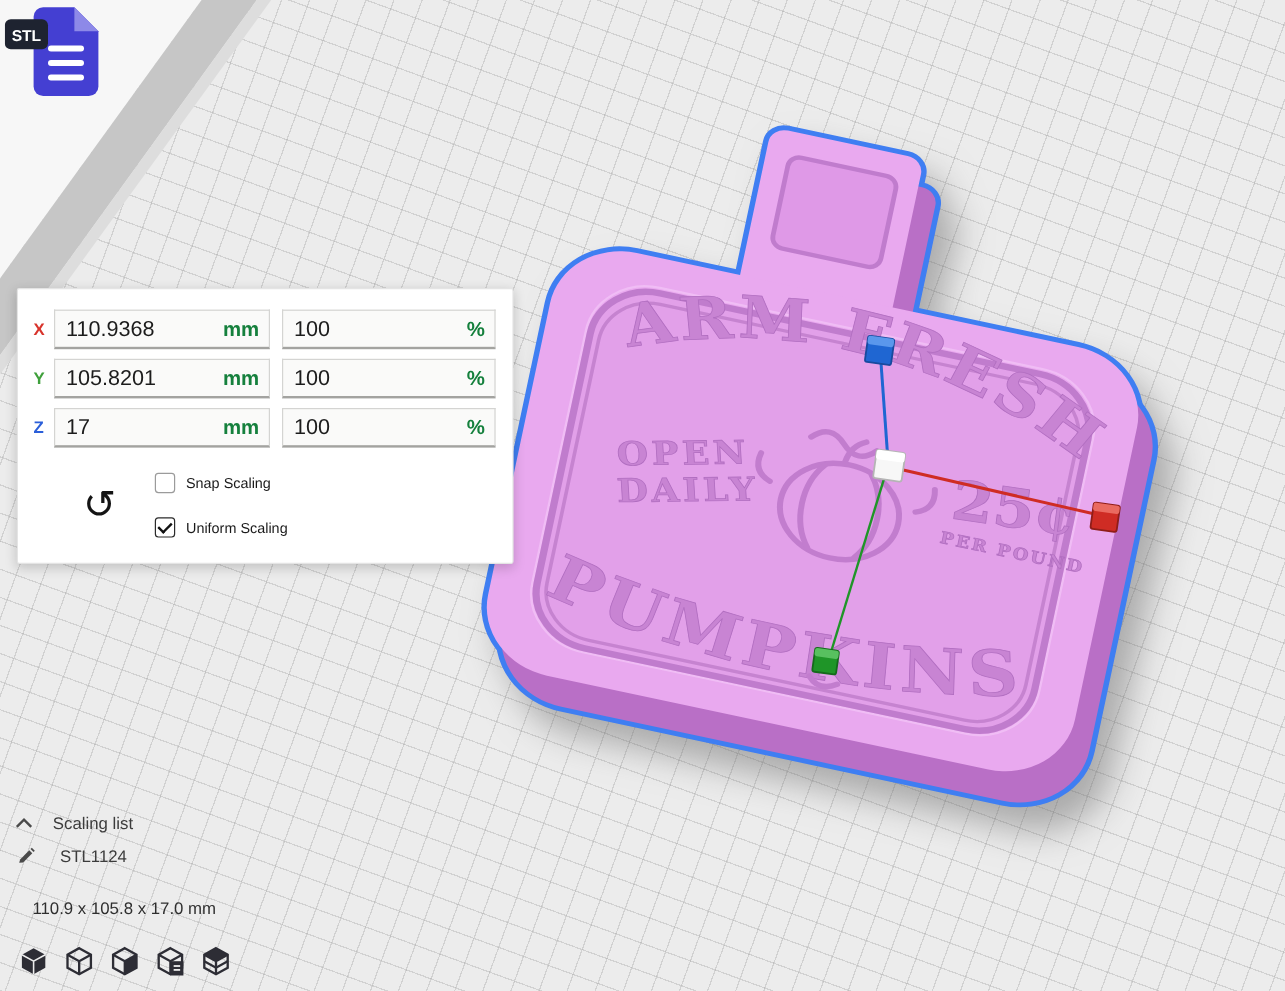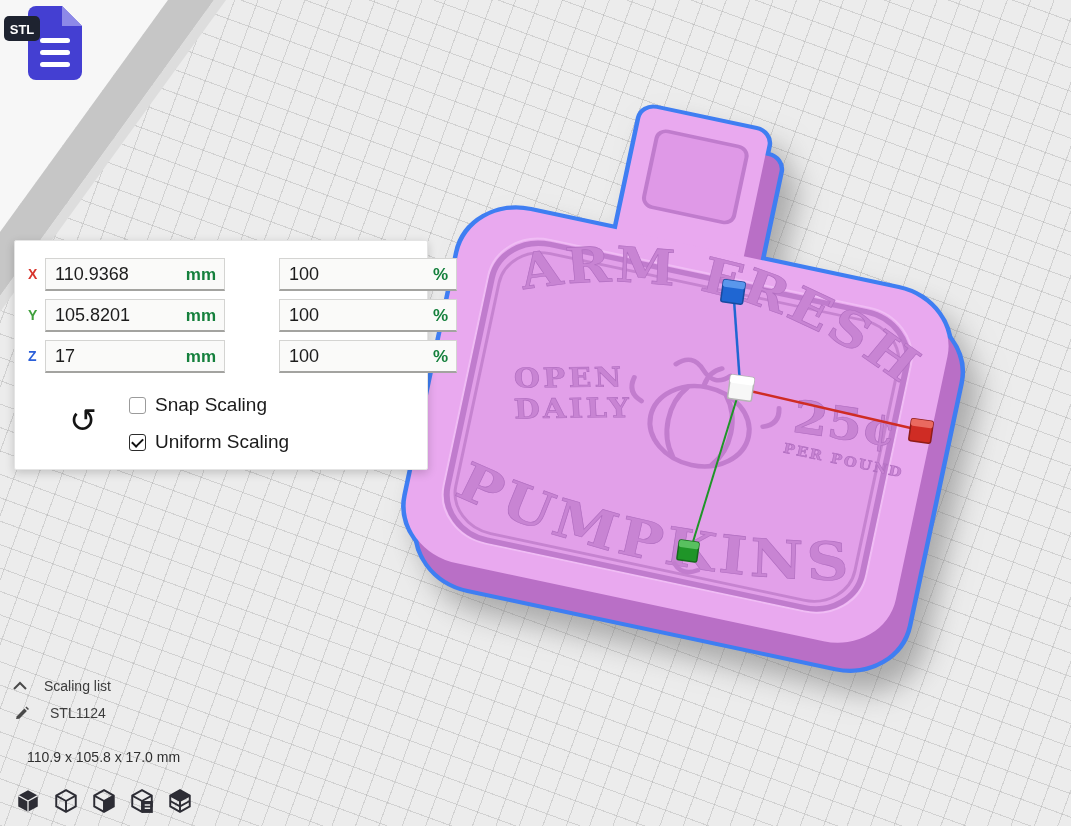--- a/index.html
+++ b/index.html
@@ -45,21 +45,21 @@
   .scale-panel{
     position:absolute;left:14px;top:240px;width:412px;height:228px;
     background:#ffffff;border:1px solid #e4e4e4;border-radius:2px;
     box-shadow:0 3px 10px rgba(0,0,0,.18);
   }
   .scale-row{position:absolute;left:0;height:33px;width:100%;}
   .scale-row.r0{top:17px;} .scale-row.r1{top:58px;} .scale-row.r2{top:99px;}
   .axis{position:absolute;left:13px;top:8px;font-size:14px;font-weight:bold;}
   .axis-x{color:#d8342c;} .axis-y{color:#3fa03c;} .axis-z{color:#2b5fd9;}
   .field{position:absolute;top:0;height:33px;}
-  .field-mm{left:30px;width:180px;} .field-pct{left:220px;width:178px;margin-left:44px;}
+  .field-mm{left:30px;width:180px;} .field-pct{left:220px;width:178px;}
   .field input{
     box-sizing:border-box;width:100%;height:100%;
     border:1px solid #d4d4d2;border-bottom:2px solid #a3a3a0;
     background:#fafaf9;padding:0 34px 0 9px;font-size:18px;color:#1c1c1c;
     font-family:"Liberation Sans",sans-serif;outline:none;
   }
   .unit{position:absolute;right:9px;top:50%;transform:translateY(-50%);color:#15803d;font-size:17px;pointer-events:none;font-weight:bold;}
   .reset-btn{
     position:absolute;left:46px;top:158px;width:44px;height:44px;
     border:none;background:transparent;cursor:pointer;
@@ -71,21 +71,21 @@
   .checkbox{
     box-sizing:border-box;width:17px;height:17px;border:1.5px solid #9b9b9b;
     background:#fff;border-radius:3px;display:inline-block;flex:0 0 auto;cursor:pointer;
   }
   .checkbox.checked{border-color:#2b2b2b;}
   .checkbox.checked::after{
     content:"";display:block;width:9px;height:5px;
     border-left:2px solid #111;border-bottom:2px solid #111;
     transform:rotate(-45deg);margin:3px 0 0 2px;
   }
-  .chk-label{font-size:19px;color:#1a1a1a;}
+  .chk-label{font-size:12px;color:#1a1a1a;}
 
   
   .obj-toggle{position:absolute;left:12px;top:678px;display:flex;align-items:center;gap:16px;background:transparent;border:none;cursor:pointer;padding:0;}
   .obj-toggle-label{font-size:14px;color:#3c3c3c;}
   .obj-row{position:absolute;left:14px;top:705px;display:flex;align-items:center;gap:20px;cursor:pointer;}
   .obj-name{font-size:14px;color:#3c3c3c;}
   .dims{position:absolute;left:7px;top:749px;font-size:14px;color:#2f2f2f;margin-left:20px;}
   .view-btn{position:absolute;top:786px;width:32px;height:32px;border:none;background:transparent;padding:2px;cursor:pointer;}
   .v0{left:12px;} .v1{left:50px;} .v2{left:88px;} .v3{left:126px;} .v4{left:164px;}
 </style>

